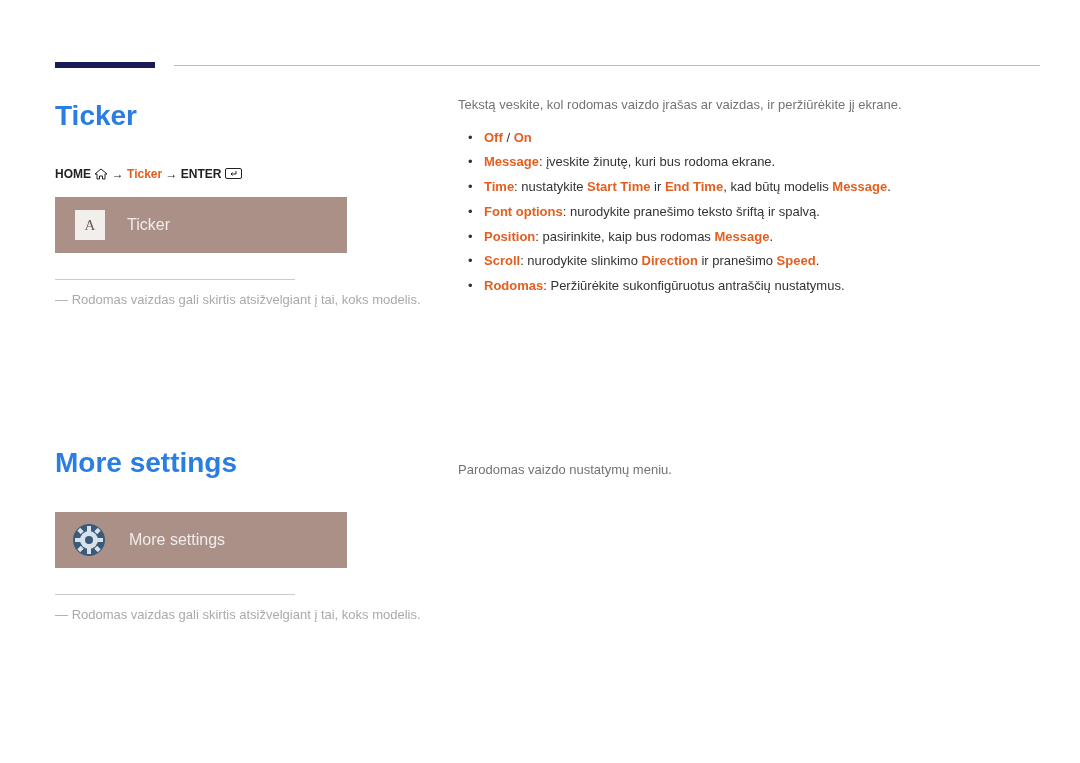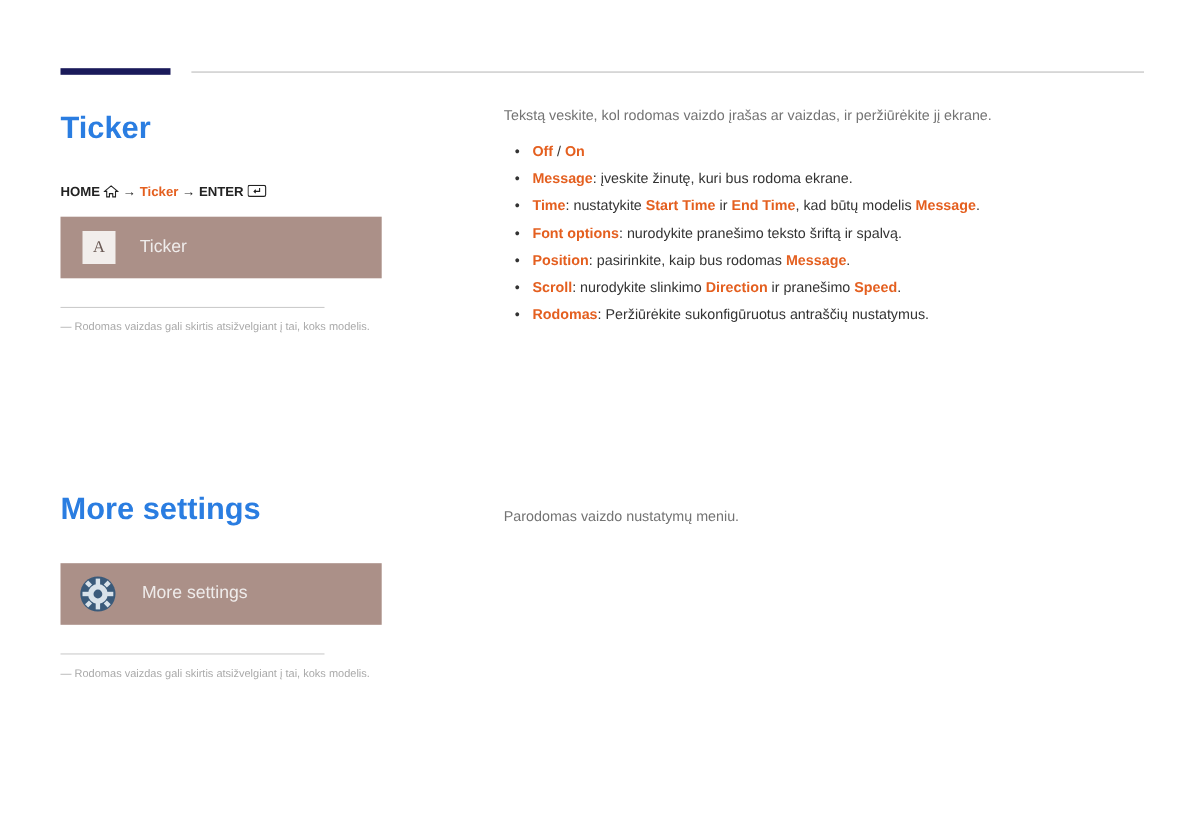--- a/index.html
+++ b/index.html
@@ -90,21 +90,21 @@
     justify-content: center;
   }
   .underline {
     width: 240px;
     height: 1px;
     background: #ccc;
     margin-top: 26px;
     margin-bottom: 10px;
   }
   .disclaimer {
-    font-size: 10px;
+    font-size: 13px;
     color: #aaa;
   }
   .disclaimer::before { content: "― "; color:#aaa; }
   .body-text {
     font-size: 13px;
     color: #737373;
     margin-bottom: 10px;
     line-height: 1.6;
   }
   ul.bullets {

